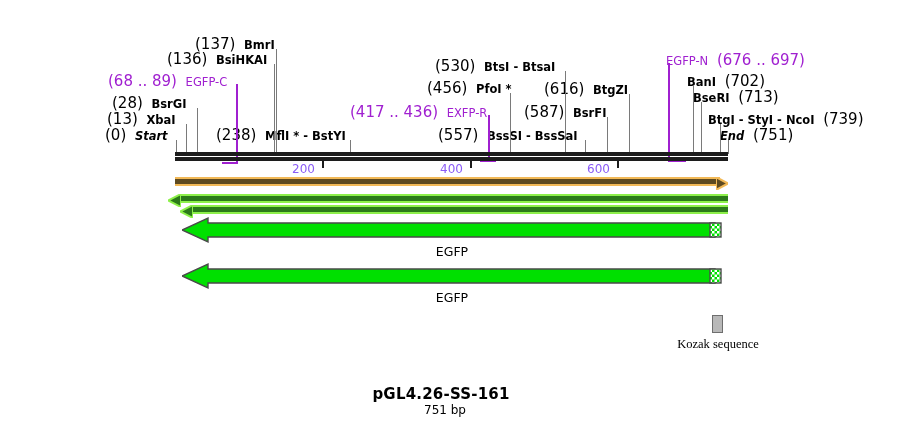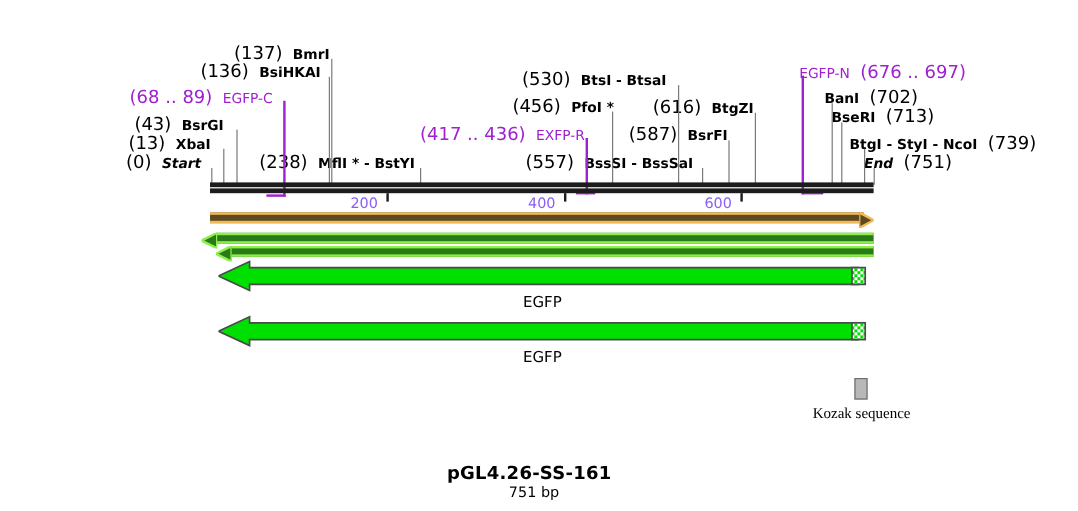--- a/index.html
+++ b/index.html
@@ -90,21 +90,21 @@
     <span class="pos" style="margin-right: 5px;">(136)</span>
     <span class="enz">BsiHKAI</span>
   </div>
 
   <div class="lbl purple" style="left:108px;top:72px;">
     <span class="pos" style="margin-right: 5px;">(68 .. 89)</span>
     <span class="enz">EGFP-C</span>
   </div>
 
   <div class="lbl" style="left:112px;top:94px;">
-    <span class="pos" style="margin-right: 5px;">(43)</span>
+    <span class="pos" style="margin-right: 5px;">(28)</span>
     <span class="enz">BsrGI</span>
   </div>
 
   <div class="lbl" style="left:107px;top:110px;">
     <span class="pos" style="margin-right: 5px;">(13)</span>
     <span class="enz">XbaI</span>
   </div>
 
   <div class="lbl" style="left:105px;top:126px;">
     <span class="pos" style="margin-right: 5px;">(0)</span>

